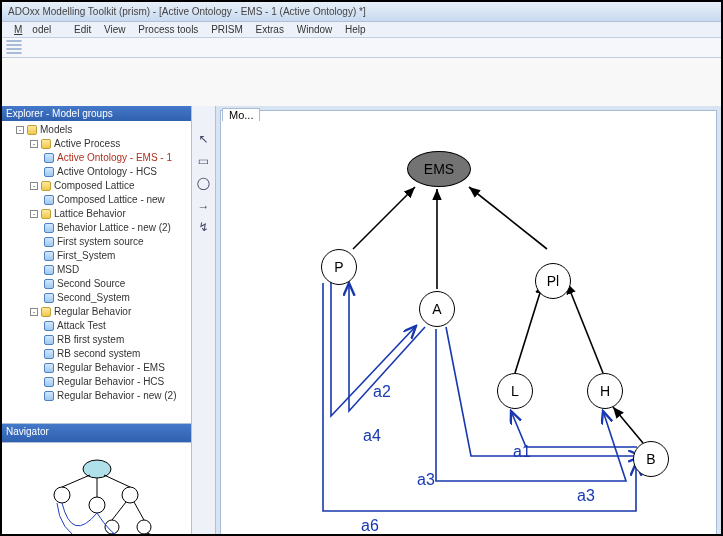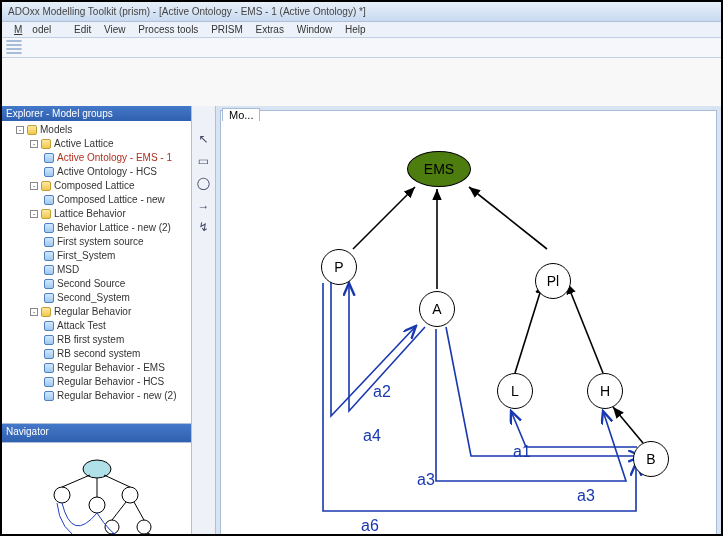--- a/index.html
+++ b/index.html
@@ -37,21 +37,21 @@
 .preview-svg { width: 170px; height: 120px; }
 
 .tool-col { width: 24px; background: #eef2f8; border-right: 1px solid #b0c0d8; display: flex; flex-direction: column; align-items: center; gap: 4px; padding-top: 24px; }
 .tool-col .sbtn { width: 18px; height: 18px; display: flex; align-items: center; justify-content: center; font-size: 12px; color: #446; cursor: default; }
 
 .canvas-wrap { flex: 1; background: #d8e4f2; padding: 4px; position: relative; }
 .canvas-tab { position: absolute; top: 2px; left: 6px; font-size: 11px; background: #fff; border: 1px solid #a8bcd8; padding: 0 6px; border-bottom: none; z-index: 2; }
 .canvas { background: #fff; border: 1px solid #a8bcd8; width: 100%; height: 100%; position: relative; overflow: hidden; }
 
 .node { position: absolute; border: 1.5px solid #000; border-radius: 50%; display: flex; align-items: center; justify-content: center; font-size: 14px; background: #fff; }
-.node.ems { background: #4d7c0f; width: 64px; height: 36px; }
+.node.ems { background: #737373; width: 64px; height: 36px; }
 .node.small { width: 36px; height: 36px; }
 
 .elabel { position: absolute; font-size: 16px; color: #1838b0; }
 
 </style>
 </head>
 <body>
 
 <div class="titlebar">ADOxx Modelling Toolkit (prism) - [Active Ontology - EMS - 1 (Active Ontology) *]</div>
 
@@ -112,21 +112,21 @@
       <div class="tree-node">
         <div class="tree-row">
             <span class="exp">-</span>
             <span class="ticon fld"></span>
             <span>Models</span>
           </div>
         <div class="tree-node">
           <div class="tree-row">
               <span class="exp">-</span>
               <span class="ticon fld"></span>
-              <span>Active Lattice</span>
+              <span>Active Process</span>
             </div>
           <div class="tree-node">
             <div class="tree-row active">
                 <span class="ticon doc"></span>
                 <span>Active Ontology - EMS - 1</span>
               </div>
             <div class="tree-row">
                 <span class="ticon doc"></span>
                 <span>Active Ontology - HCS</span>
               </div>

